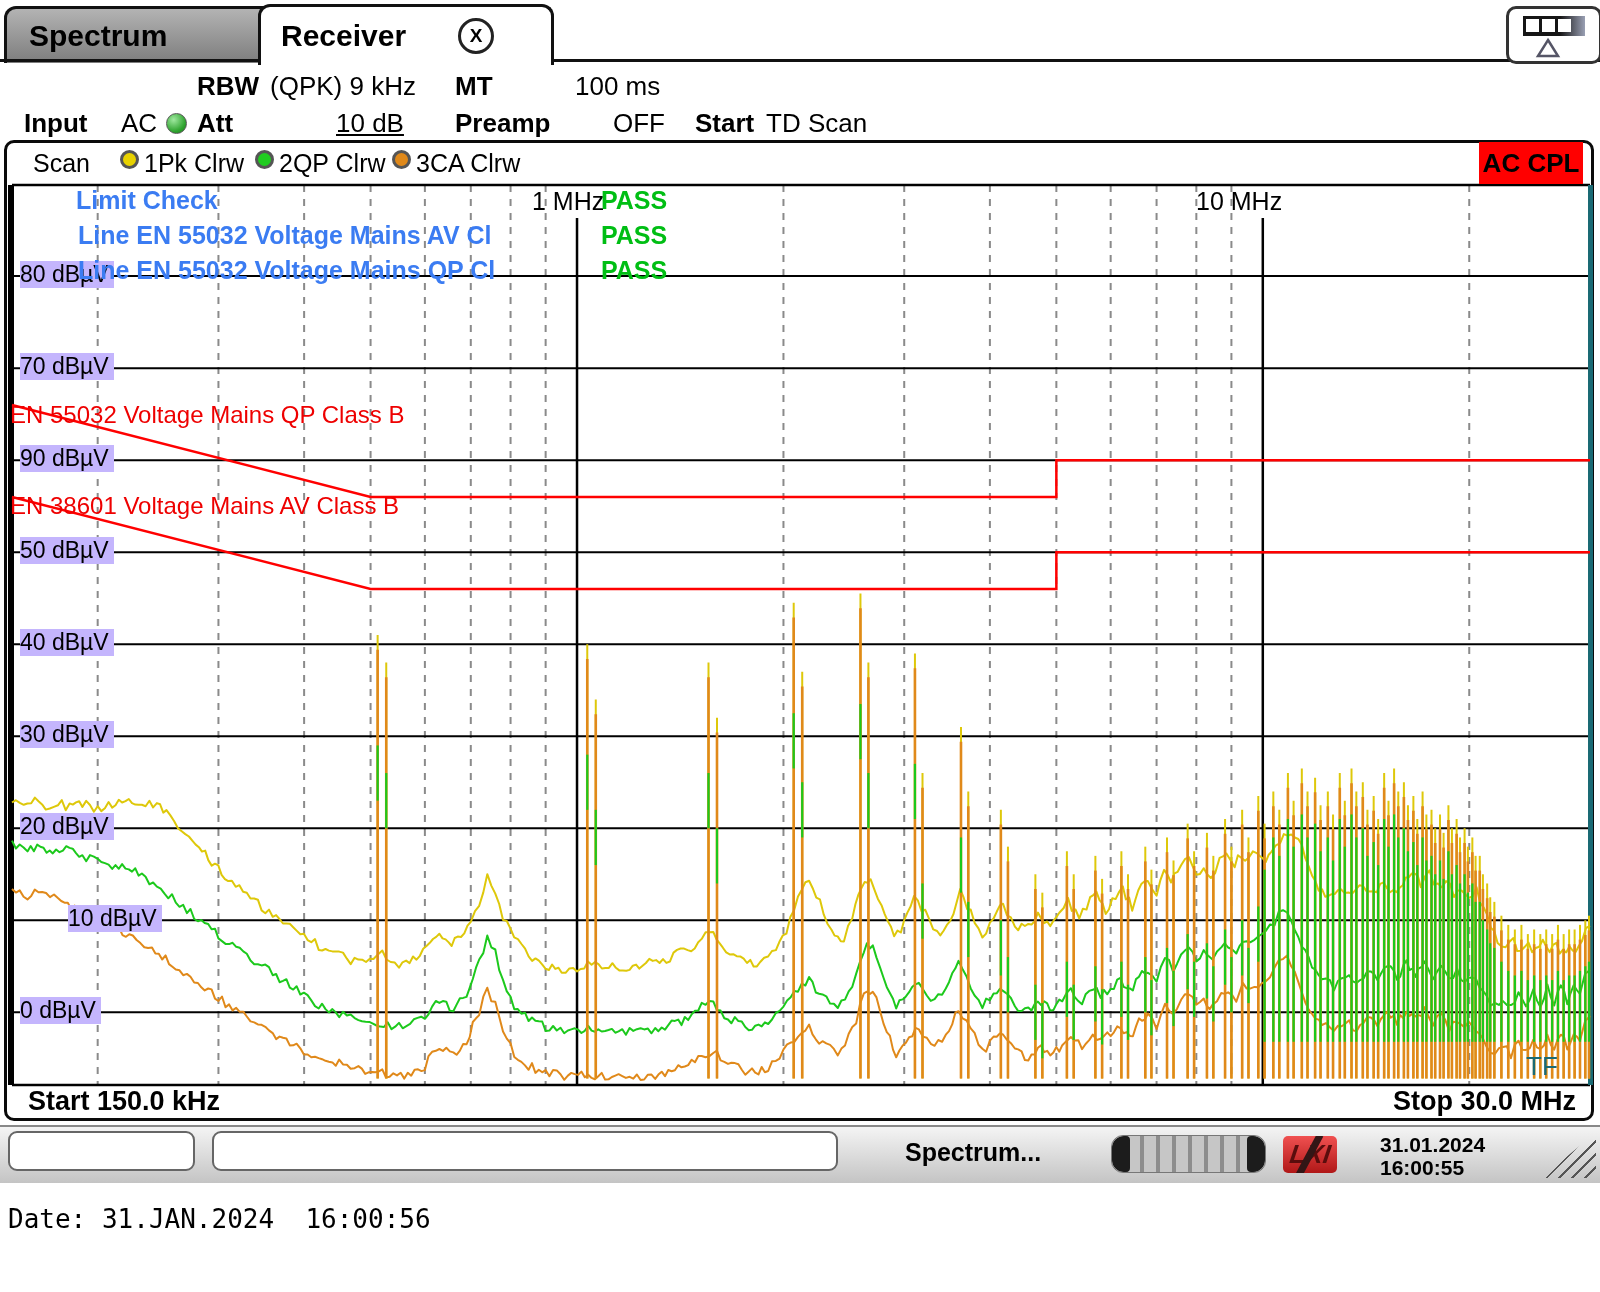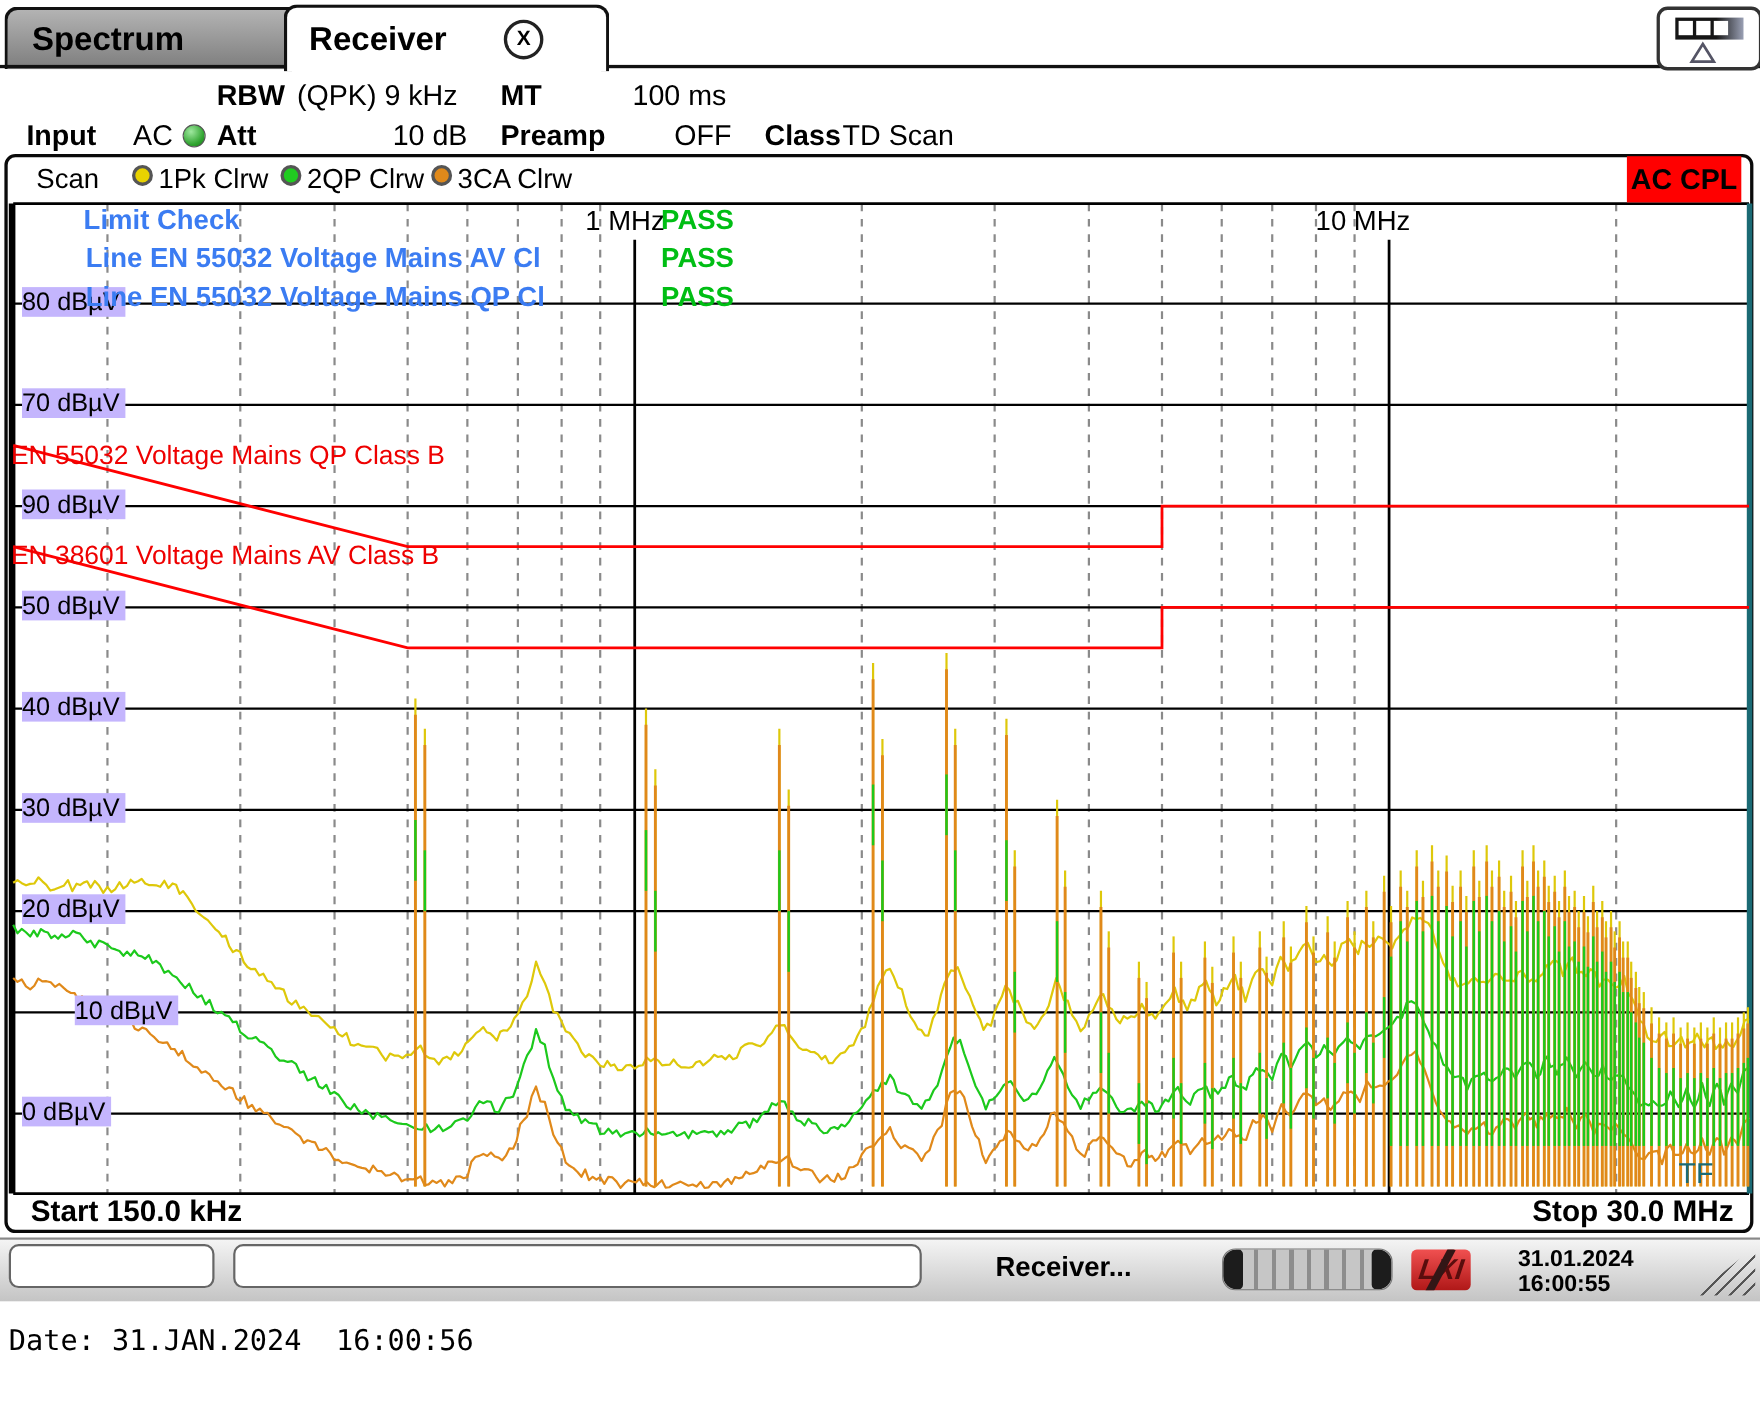--- a/index.html
+++ b/index.html
@@ -86,24 +86,24 @@
 
 <div class="set bold" style="left:197px;top:71px;">RBW</div>
 <div class="set" style="left:270px;top:71px;">(QPK) 9 kHz</div>
 <div class="set bold" style="left:455px;top:71px;">MT</div>
 <div class="set" style="left:575px;top:71px;">100 ms</div>
 
 <div class="set bold" style="left:24px;top:108px;">Input</div>
 <div class="set" style="left:121px;top:108px;">AC</div>
 <div class="led" style="left:166px;top:113px;"></div>
 <div class="set bold" style="left:197px;top:108px;">Att</div>
-<div class="set" style="left:357px;top:108px;">10 dB</div>
+<div class="set" style="left:336px;top:108px;text-decoration:underline;">10 dB</div>
 <div class="set bold" style="left:455px;top:108px;">Preamp</div>
 <div class="set" style="left:613px;top:108px;">OFF</div>
-<div class="set bold" style="left:695px;top:108px;">Class</div>
+<div class="set bold" style="left:695px;top:108px;">Start</div>
 <div class="set" style="left:766px;top:108px;">TD Scan</div>
 
 <div class="panel"></div>
 
 <div class="scanbar-label" style="left:33px;top:149px;">Scan</div>
 <div class="tracedot" id="dot0" style="left: 120px; top: 150px; background: rgb(232, 210, 0);"></div>
 <div class="scanbar-label" style="left:144px;top:149px;">1Pk Clrw</div>
 <div class="tracedot" id="dot1" style="left: 255px; top: 150px; background: rgb(32, 204, 32);"></div>
 <div class="scanbar-label" style="left:279px;top:149px;">2QP Clrw</div>
 <div class="tracedot" id="dot2" style="left: 392px; top: 150px; background: rgb(224, 137, 26);"></div>
@@ -475,21 +475,21 @@
 <div class="tf">TF</div>
 
 <div class="axisbar">
   <span class="start">Start 150.0 kHz</span>
   <span class="stop">Stop 30.0 MHz</span>
 </div>
 
 <div class="statusbar">
   <div class="sbox" style="left:8px;width:187px;"></div>
   <div class="sbox" style="left:212px;width:626px;"></div>
-  <div class="measuring">Receiver...</div>
+  <div class="measuring">Spectrum...</div>
   <div class="progress">
     <div class="cap capL"></div>
       <div class="cap capR"></div>
   </div>
   <div class="lxi">
     <span class="t">LXI</span>
       <span class="slash"></span>
   </div>
   <div class="sdate">
     <div>31.01.2024</div>

